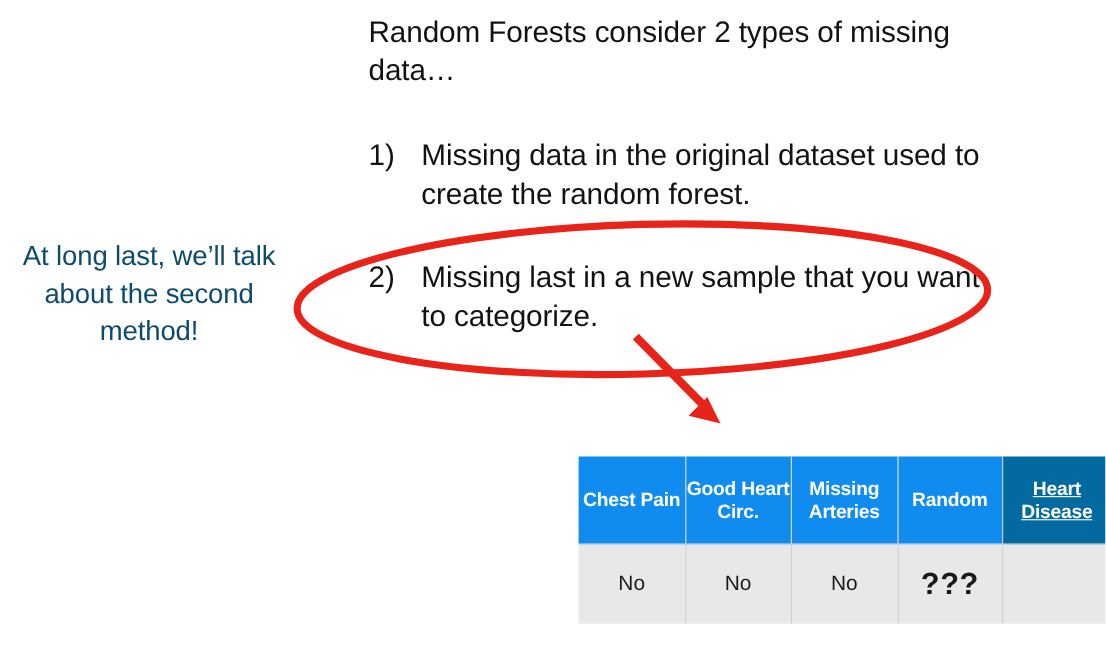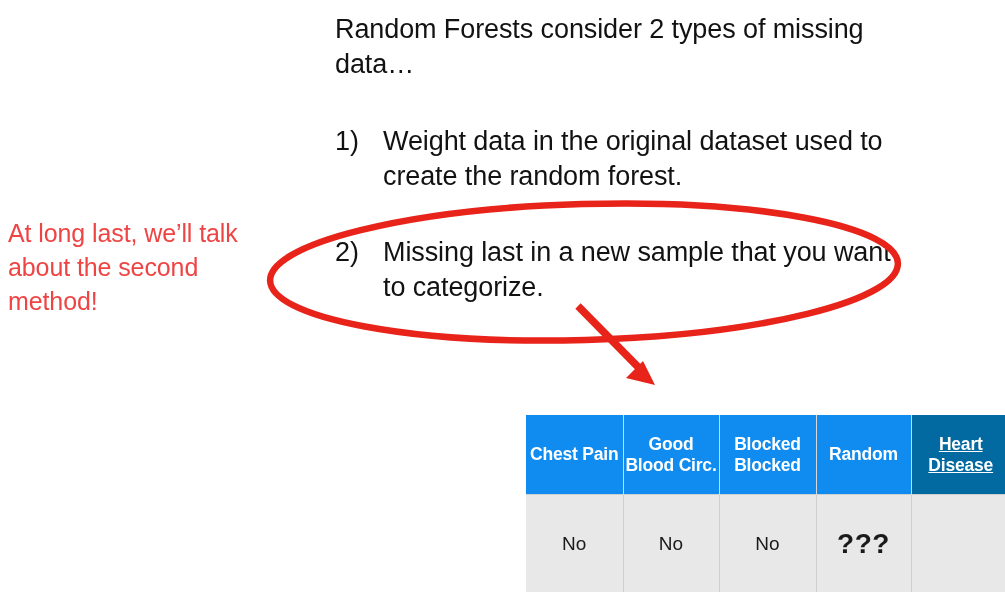--- a/index.html
+++ b/index.html
@@ -50,24 +50,24 @@
   }
   #item-1 { left: 335px; top: 124px; width: 560px; }
   #item-2 { left: 335px; top: 235px; width: 560px; }
 
   
   #left-note {
     position: absolute;
     left: 8px;
     top: 216px;
     width: 255px;
-    text-align: left;
+    text-align: center;
     font-size: 25px;
     line-height: 34px;
-    color: #ef4444;
+    color: #0c4a6e;
     letter-spacing: -0.1px;
   }
 
   
   #annotation-layer {
     position: absolute;
     left: 0;
     top: 0;
     width: 1005px;
     height: 592px;
@@ -109,21 +109,21 @@
     background: #108cf0;
     border-right: 1px solid #d8d8d8;
     letter-spacing: -0.2px;
   }
   #sample-table th.green-head {
     background: #0369a1;
     border-right: none;
     text-decoration: underline;
   }
   #sample-table td {
-    height: 97px;
+    height: 72px;
     background: #e8e8e8;
     font-size: 19px;
     color: #1a1a1a;
     border-right: 1px solid #cfcfcf;
     border-top: 1px solid #cfcfcf;
   }
   #sample-table td.unknown-cell {
     font-size: 28px;
     font-weight: bold;
     letter-spacing: 0.5px;
@@ -139,21 +139,21 @@
 </style>
 </head>
 <body>
 
 <div id="slide">
 
   <div id="headline">Random Forests consider 2 types of missing data…</div>
 
   <div class="list-item" id="item-1">
     <span class="list-num">1)</span>
-    <span class="list-text">Weight data in the original dataset used to create the random forest.</span>
+    <span class="list-text">Missing data in the original dataset used to create the random forest.</span>
   </div>
 
   <div class="list-item" id="item-2">
     <span class="list-num">2)</span>
     <span class="list-text">Missing last in a new sample that you want to categorize.</span>
   </div>
 
   <div id="left-note">At long last, we’ll talk about the second method!</div>
 
   <svg id="annotation-layer" viewBox="0 0 1005 592">
@@ -167,22 +167,22 @@
     <colgroup>
       <col class="col-chest">
         <col class="col-blood">
         <col class="col-blocked">
       <col class="col-weight">
         <col class="col-heart">
     </colgroup>
     <thead>
       <tr>
         <th>Chest Pain</th>
-        <th>Good Blood Circ.</th>
-        <th>Blocked Blocked</th>
+        <th>Good Heart Circ.</th>
+        <th>Missing Arteries</th>
         <th>Random</th>
         <th class="green-head">Heart Disease</th>
       </tr>
     </thead>
     <tbody>
       <tr>
         <td>No</td>
         <td>No</td>
         <td>No</td>
         <td class="unknown-cell">???</td>

